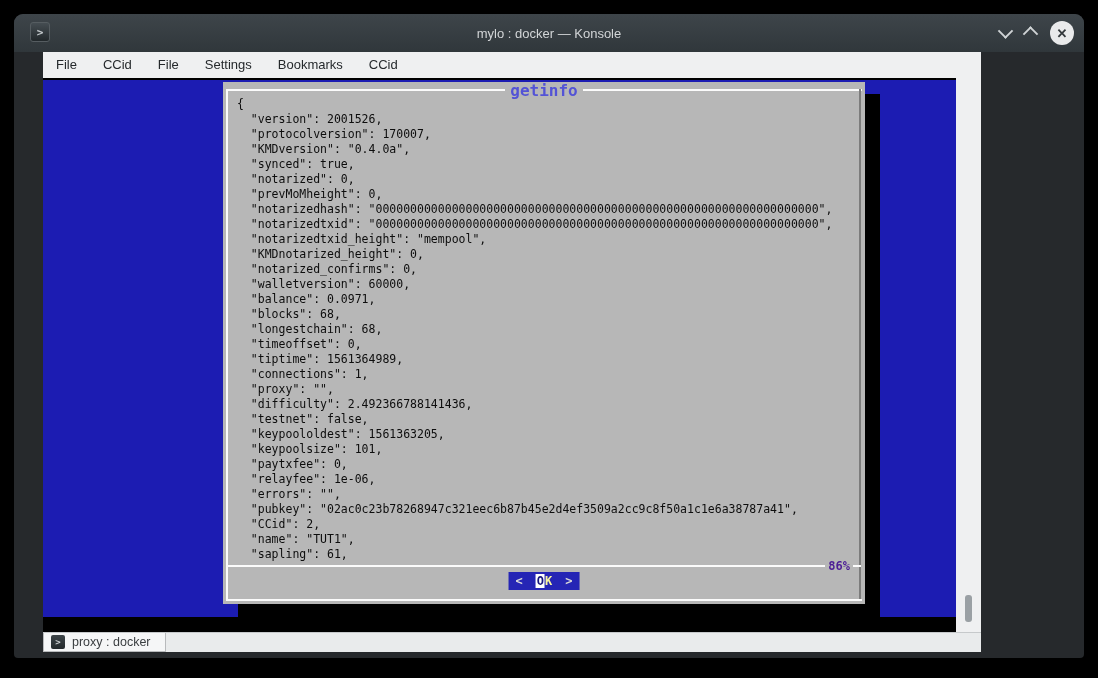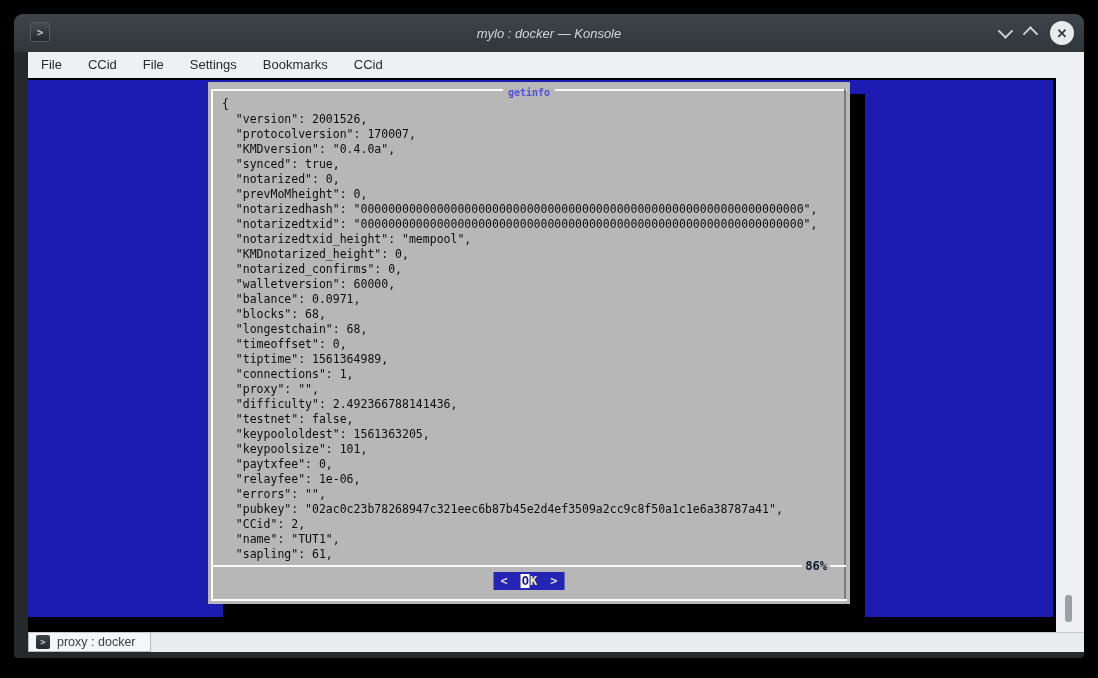--- a/index.html
+++ b/index.html
@@ -6,51 +6,51 @@
     font-family:"Liberation Sans",sans-serif;}
   .window{position:absolute;left:14px;top:14px;width:1070px;height:644px;background:#26292c;
     border-radius:9px 9px 4px 4px;overflow:hidden;box-shadow:0 4px 18px rgba(0,0,0,.8);}
   
   .titlebar{position:relative;height:38px;background:linear-gradient(#3e454a,#30373b);
     display:flex;align-items:center;}
   .app-icon{position:absolute;left:16px;top:8px;width:20px;height:20px;border-radius:3px;
     background:linear-gradient(#454d52,#22282b);border:1px solid #565d61;box-sizing:border-box;
     color:#c3c8cb;font-family:"DejaVu Sans Mono",monospace;font-size:11px;font-weight:bold;
     display:flex;align-items:center;justify-content:center;}
-  .win-title{flex:1;text-align:center;color:#d2d5d7;font-size:13px;font-style:italic;}
+  .win-title{flex:1;text-align:center;color:#d2d5d7;font-size:13px;}
   .win-controls{position:absolute;right:10px;top:0;height:38px;display:flex;align-items:center;gap:14px;}
   .chev{width:9px;height:9px;border-left:2px solid #cfd3d5;border-bottom:2px solid #cfd3d5;display:inline-block;}
   .chev.down{transform:rotate(-45deg) translate(1px,-1px);}
   .chev.up{transform:rotate(135deg) translate(1px,-1px);}
   .close-btn{width:24px;height:24px;border-radius:50%;background:#e9eaeb;color:#33383b;
     display:flex;align-items:center;justify-content:center;font-size:13px;font-weight:bold;}
   
-  .content{margin-left:14px;width:1056px;}
+  .content{margin-left:29px;width:938px;}
   .menubar{height:26px;background:#eff0f1;display:flex;align-items:center;font-size:13px;color:#25292c;}
   .menubar span{padding:0 13px;line-height:26px;}
   .main{display:flex;height:554px;}
   .terminal{position:relative;width:1028px;height:554px;background:#000;overflow:hidden;}
   .bluescreen{position:absolute;left:0;top:2px;width:1025px;height:537px;background:#1c1cb2;}
   .shadow-right{position:absolute;left:822px;top:16px;width:15px;height:524px;background:#000;}
   .shadow-bottom{position:absolute;left:195px;top:526px;width:642px;height:14px;background:#000;}
   
   .dlg{position:absolute;left:180px;top:4px;width:642px;height:522px;background:#b7b7b7;
     font-family:"DejaVu Sans Mono",monospace;color:#0d0d0d;}
   .dlg .hline-top{position:absolute;left:3px;right:3px;top:7px;height:2px;background:#fbfbfb;}
   .dlg .vline-left{position:absolute;left:3px;top:7px;bottom:4px;width:2px;background:#fbfbfb;}
   .dlg .vline-right{position:absolute;right:4px;top:7px;bottom:4px;width:2px;background:#7c7c7c;}
   .dlg .hline-bottom{position:absolute;left:3px;right:3px;bottom:3px;height:2px;background:#fbfbfb;}
   .dlg .sep-line{position:absolute;left:3px;right:4px;top:483px;height:2px;background:#fbfbfb;}
   .dlg-title{position:absolute;top:-1px;left:0;right:0;text-align:center;z-index:3;}
   .dlg-title span{display:inline-block;background:#b7b7b7;padding:0 5px;color:#5353d6;
-    font-size:10px;font-weight:bold;line-height:15px;}
+    font-size:16px;font-weight:bold;line-height:15px;}
   .dlg-text{position:absolute;left:14px;top:15px;margin:0;font-size:11.5px;line-height:15px;
     white-space:pre;letter-spacing:0;}
-  .percent{position:absolute;top:477px;right:20px;z-index:3;background:#b7b7b7;padding:0 3px;
-    color:#0f172a;font-size:12px;font-weight:bold;line-height:14px;}
+  .percent{position:absolute;top:477px;right:12px;z-index:3;background:#b7b7b7;padding:0 3px;
+    color:#4c1d95;font-size:12px;font-weight:bold;line-height:14px;}
   .ok-btn{position:absolute;top:490px;left:50%;transform:translateX(-50%);background:#2525b5;
     height:18px;display:flex;align-items:center;font-size:12px;font-weight:bold;padding:0 7px;}
   .ok-btn .brkt{color:#d9d9d9;}
   .ok-btn .sp{display:inline-block;width:13px;}
   .ok-btn .cursor{background:#ffffff;color:#16167e;padding:0 1px;}
   .ok-btn .lbl{color:#f7f4a0;}
   
   .scrollbar{position:relative;width:28px;height:554px;background:#eff0f1;}
   .scroll-thumb{position:absolute;left:9px;top:517px;width:7px;height:27px;background:#9aa0a4;border-radius:3px;}
   

